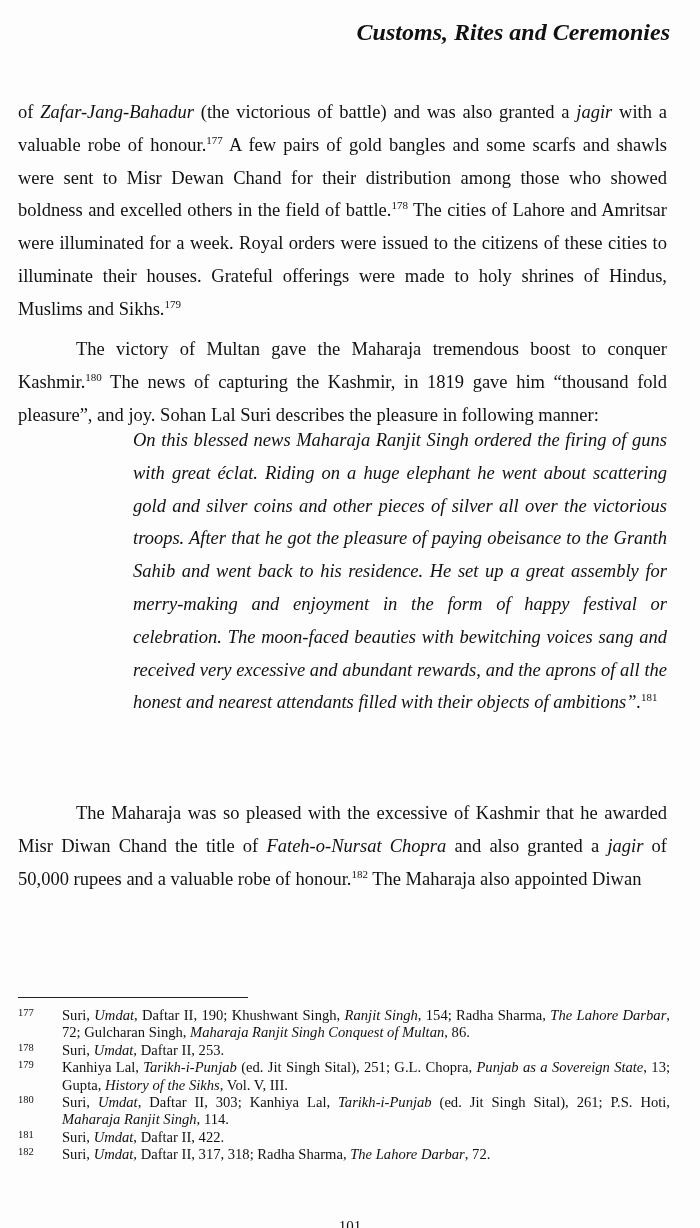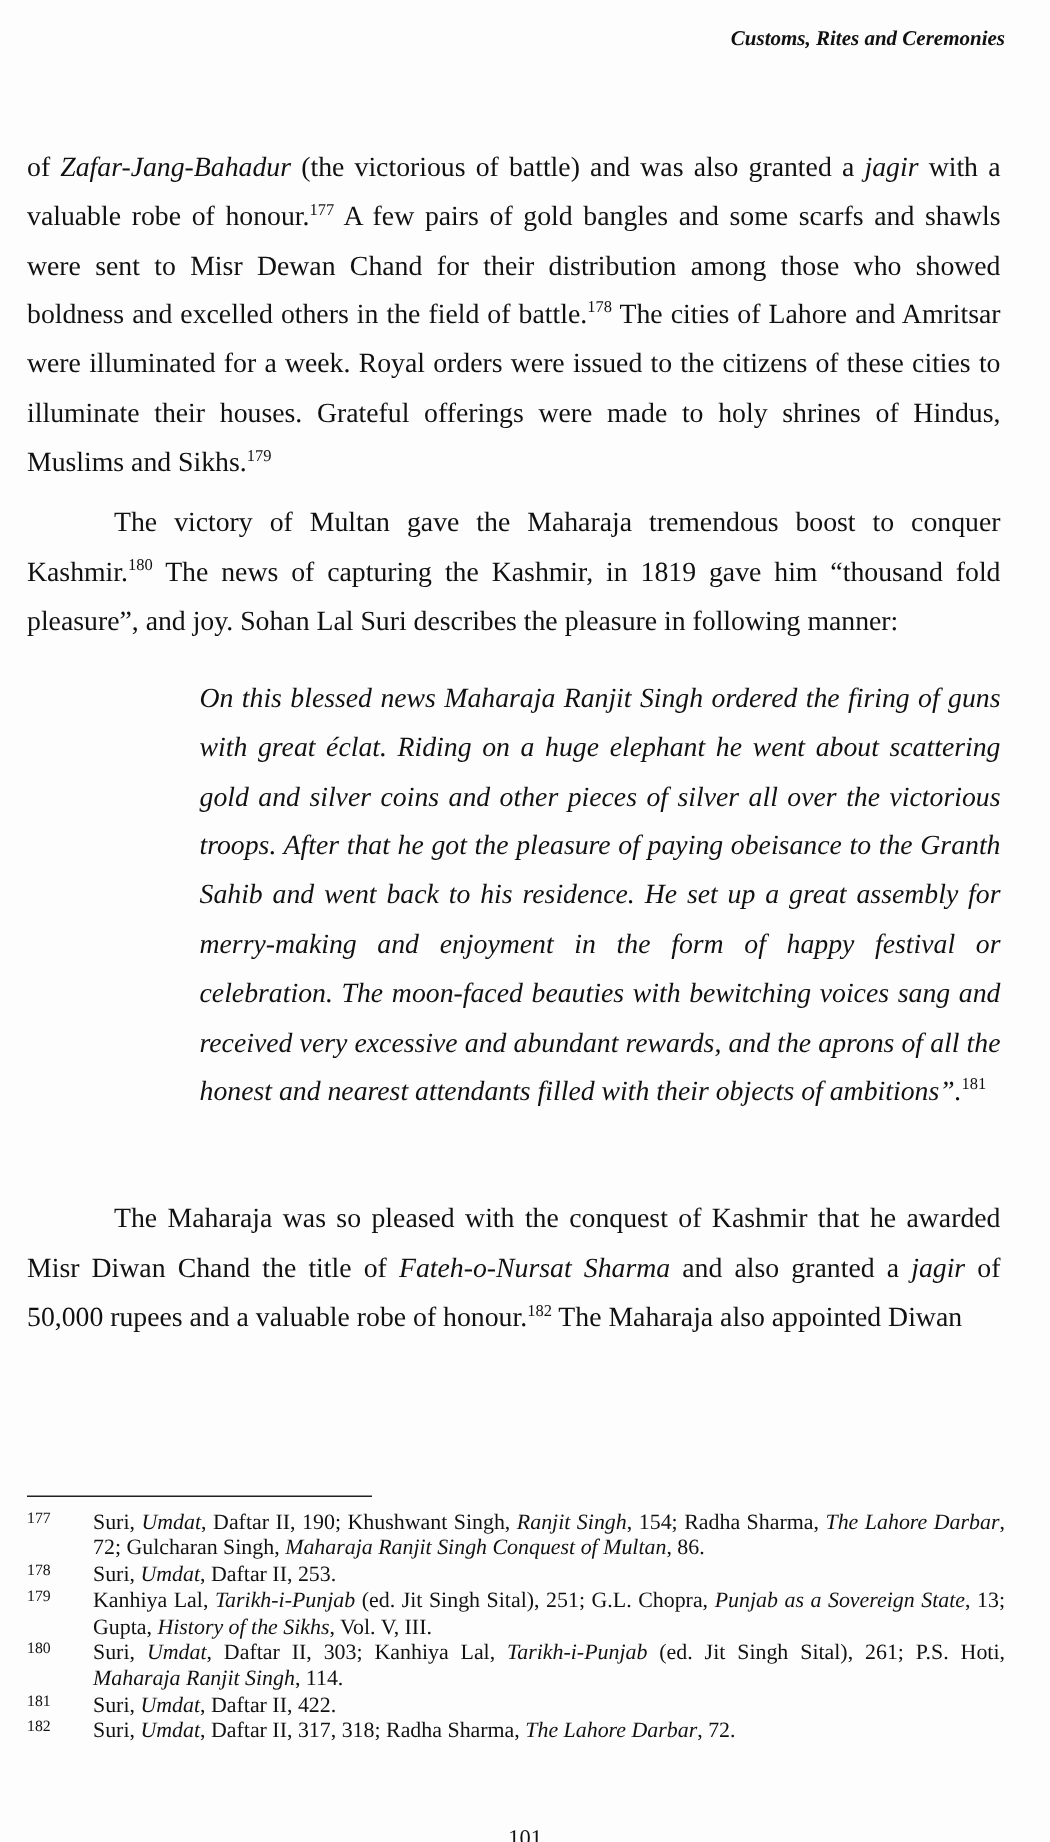--- a/index.html
+++ b/index.html
@@ -4,30 +4,30 @@
   <style>
     html, body { margin: 0; padding: 0; }
     body {
       width: 700px; height: 1228px; overflow: hidden;
       background: #fdfdfd; color: #111;
       font-family: "Liberation Serif", serif;
       position: relative;
     }
     .running-head {
       position: absolute; top: 19px; right: 30px;
-      font-weight: bold; font-style: italic; font-size: 14px;
+      font-weight: bold; font-style: italic; font-size: 24px;
     }
     .body-text {
       position: absolute; left: 18px; width: 649px;
       font-size: 18.5px; line-height: 32.8px; text-align: justify;
     }
     .p1 { top: 96px; }
     .p2 { top: 333px; text-indent: 58px; }
     .quote {
-      position: absolute; left: 133px; width: 534px; top: 450px;
+      position: absolute; left: 133px; width: 534px; top: 424px;
       font-size: 18.5px; line-height: 32.8px; text-align: justify; font-style: italic;
     }
     .p3 { top: 797px; text-indent: 58px; }
     .body-text p, .quote p { margin: 0; }
     sup { font-size: 11px; line-height: 0; vertical-align: 7px; }
     .fn-rule {
       position: absolute; left: 18px; top: 997px; width: 230px; height: 0;
       border-top: 1.3px solid #222;
     }
     .footnotes {
@@ -54,21 +54,21 @@
 
 <div class="body-text p2">
   <p><span>The victory of Multan gave the Maharaja tremendous boost to conquer Kashmir.</span><sup>180</sup><span> The news of capturing the Kashmir, in 1819 gave him “thousand fold pleasure”, and joy. Sohan Lal Suri describes the pleasure in following manner:</span></p>
 </div>
 
 <div class="quote">
   <p><span>On this blessed news Maharaja Ranjit Singh ordered the firing of guns with great éclat. Riding on a huge elephant he went about scattering gold and silver coins and other pieces of silver all over the victorious troops. After that he got the pleasure of paying obeisance to the Granth Sahib and went back to his residence. He set up a great assembly for merry-making and enjoyment in the form of happy festival or celebration. The moon-faced beauties with bewitching voices sang and received very excessive and abundant rewards, and the aprons of all the honest and nearest attendants filled with their objects of ambitions”.</span><sup style="font-style:normal">181</sup></p>
 </div>
 
 <div class="body-text p3">
-  <p><span>The Maharaja was so pleased with the conquest of Kashmir that he awarded Misr Diwan Chand the title of </span><i>Fateh-o-Nursat Sharma</i><span> and also granted a </span><i>jagir</i><span> of 50,000 rupees and a valuable robe of honour.</span><sup>182</sup><span> The Maharaja also appointed Diwan</span></p>
+  <p><span>The Maharaja was so pleased with the excessive of Kashmir that he awarded Misr Diwan Chand the title of </span><i>Fateh-o-Nursat Chopra</i><span> and also granted a </span><i>jagir</i><span> of 50,000 rupees and a valuable robe of honour.</span><sup>182</sup><span> The Maharaja also appointed Diwan</span></p>
 </div>
 
 <div class="fn-rule"></div>
 
 <div class="footnotes" id="footnotes">
     <div class="fn"><span class="fn-num">177</span><span>Suri, </span><i>Umdat</i><span>, Daftar II, 190; Khushwant Singh, </span><i>Ranjit Singh</i><span>, 154; Radha Sharma, </span><i>The Lahore Darbar</i><span>, 72; Gulcharan Singh, </span><i>Maharaja Ranjit Singh Conquest of Multan</i><span>, 86.</span></div>
     <div class="fn"><span class="fn-num">178</span><span>Suri, </span><i>Umdat</i><span>, Daftar II, 253.</span></div>
     <div class="fn"><span class="fn-num">179</span><span>Kanhiya Lal, </span><i>Tarikh-i-Punjab</i><span> (ed. Jit Singh Sital), 251; G.L. Chopra, </span><i>Punjab as a Sovereign State</i><span>, 13; Gupta, </span><i>History of the Sikhs</i><span>, Vol. V, III.</span></div>
     <div class="fn"><span class="fn-num">180</span><span>Suri, </span><i>Umdat</i><span>, Daftar II, 303; Kanhiya Lal, </span><i>Tarikh-i-Punjab</i><span> (ed. Jit Singh Sital), 261; P.S. Hoti, </span><i>Maharaja Ranjit Singh</i><span>, 114.</span></div>
     <div class="fn"><span class="fn-num">181</span><span>Suri, </span><i>Umdat</i><span>, Daftar II, 422.</span></div>

